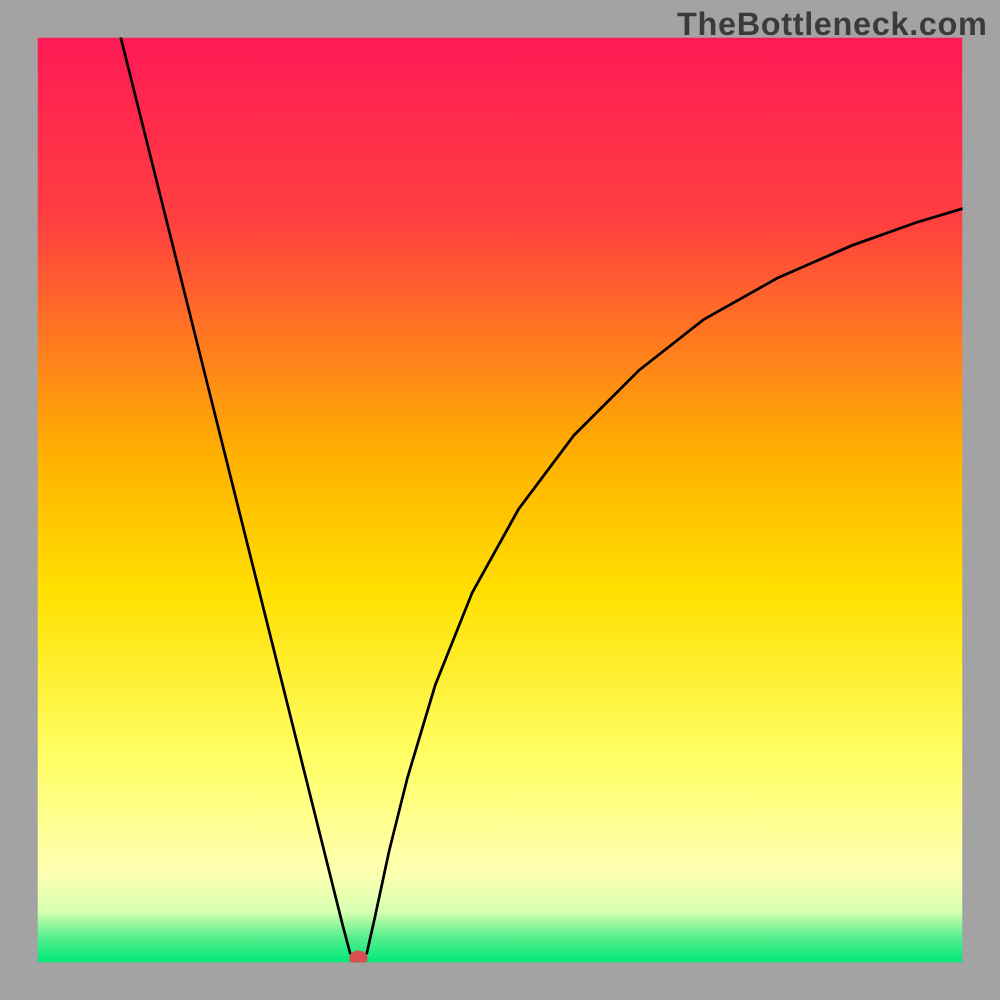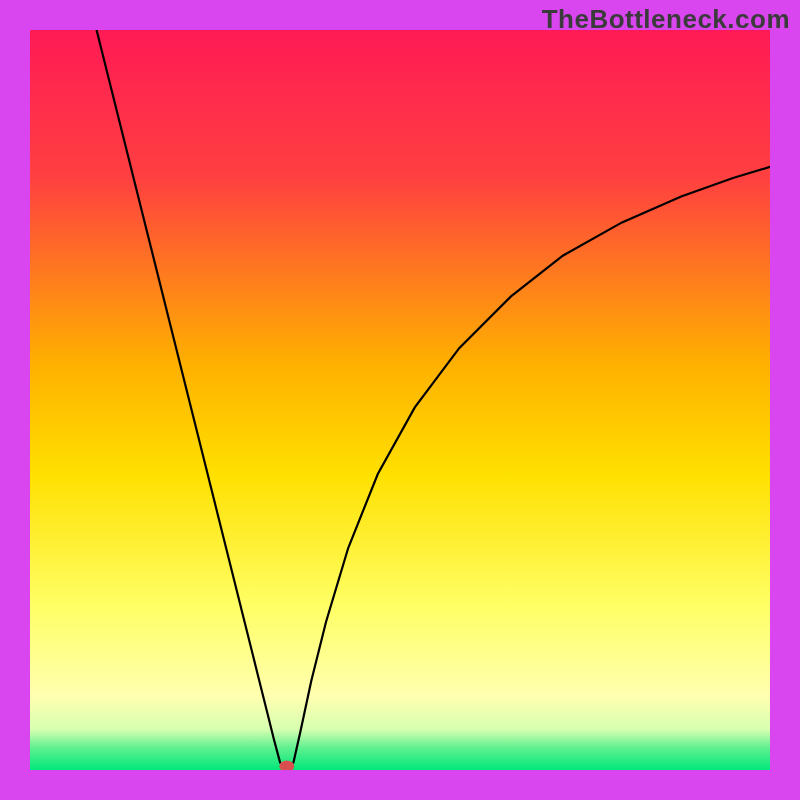--- a/index.html
+++ b/index.html
@@ -8,21 +8,21 @@
     width: 800px;
     height: 800px;
     overflow: hidden;
     font-family: Arial, Helvetica, sans-serif;
     background: #000;
   }
   .frame {
     position: relative;
     width: 800px;
     height: 800px;
-    background: #d946ef;
+    background: #a3a3a3;
   }
   .watermark {
     position: absolute;
     top: 4px;
     right: 10px;
     color: #3b3b3b;
     font-size: 26px;
     font-weight: 600;
     letter-spacing: 0.5px;
     font-family: Arial, Helvetica, sans-serif;

